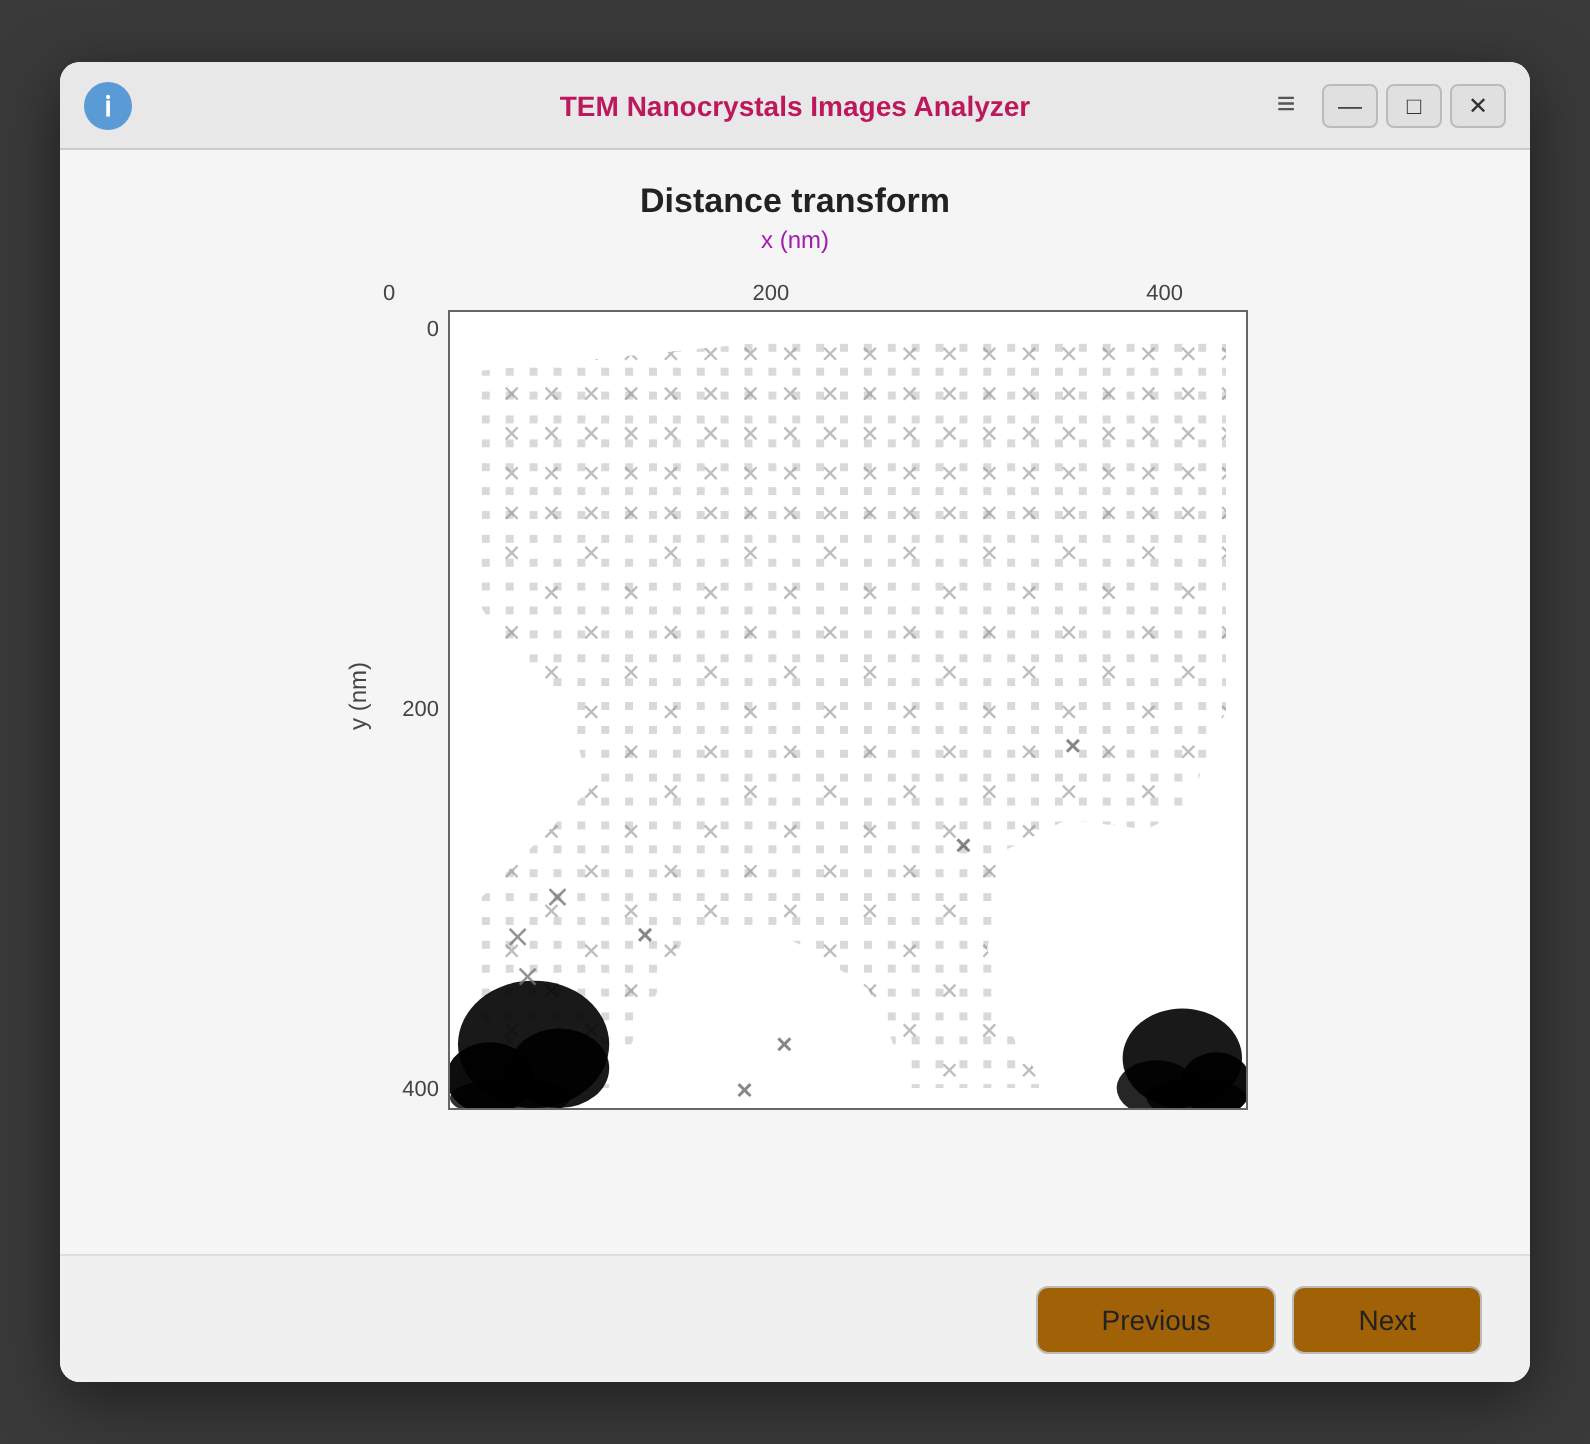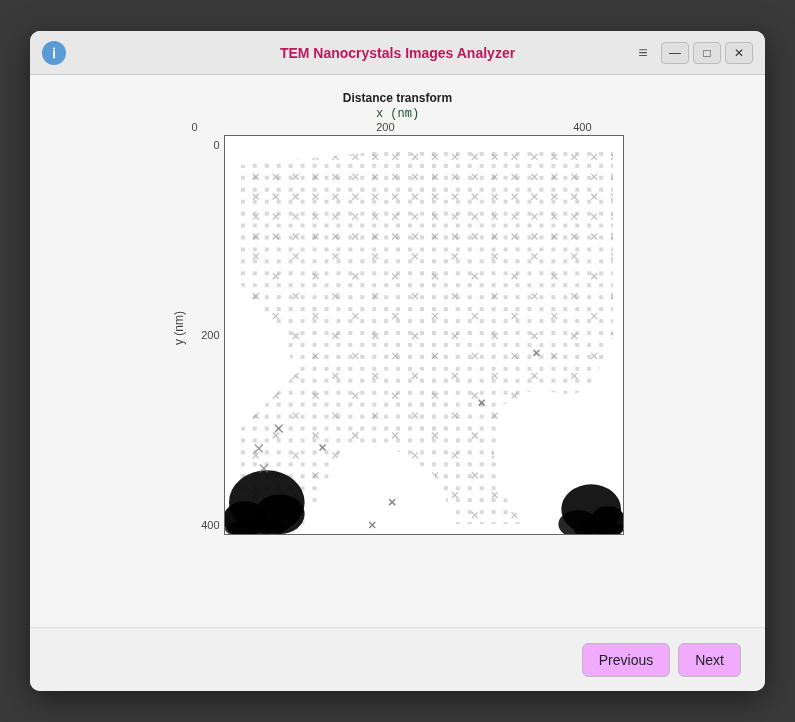--- a/index.html
+++ b/index.html
@@ -97,31 +97,30 @@
       flex: 1;
       display: flex;
       flex-direction: column;
       align-items: center;
       padding: 16px 20px 16px 20px;
       background: #f5f5f5;
       overflow: hidden;
     }
 
     .chart-title {
-      font-size: 12px;
+      font-size: 17px;
       font-weight: 600;
       color: #222;
       margin-bottom: 2px;
     }
 
     .chart-subtitle {
       font-size: 12px;
-      color: #14532d;
-      margin-bottom: 0;
-      font-family: Liberation Mono, monospace;
+      color: #a21caf;
+      margin-bottom: 14px;
     }
 
     .chart-area {
       display: flex;
       align-items: center;
       position: relative;
     }
 
     .y-label {
       font-size: 12px;
@@ -183,23 +182,23 @@
       border-top: 1px solid #ddd;
       display: flex;
       align-items: center;
       justify-content: flex-end;
       padding: 0 24px;
       gap: 8px;
       flex-shrink: 0;
     }
 
     .nav-button {
-      padding: 8px 16px;
+      padding: 8px 32px;
       border: 1px solid #bbb;
-      background: #f0abfc;
+      background: #a16207;
       border-radius: 6px;
       font-size: 14px;
       font-weight: 500;
       color: #222;
       cursor: pointer;
     }
 
     .y-tick {
       display: flex;
       align-items: center;

